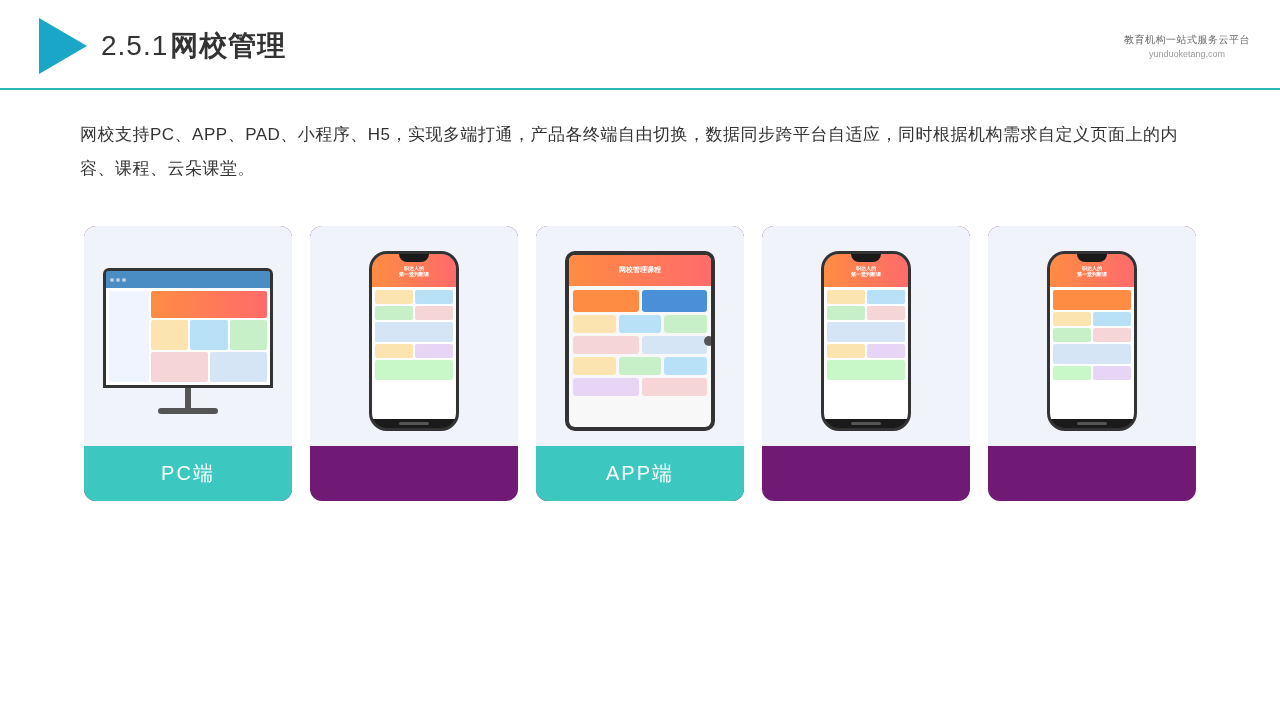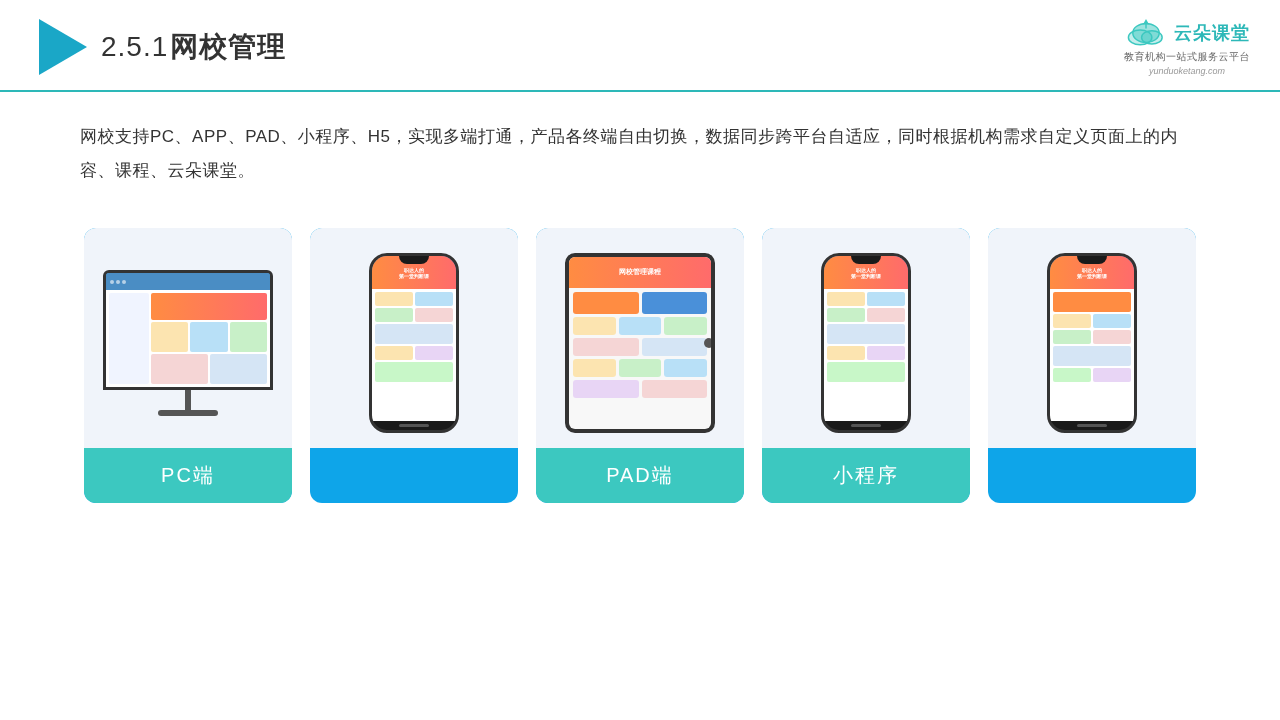--- a/index.html
+++ b/index.html
@@ -67,42 +67,41 @@
     }
     .cloud-subtitle {
       font-size: 10px;
       color: #666;
       text-align: center;
       letter-spacing: 0.5px;
     }
     .cloud-url {
       font-size: 9px;
       color: #999;
-      font-style: italic;
     }
 
     
     .description {
       padding: 28px 80px 10px 80px;
       font-size: 17px;
       color: #333;
       line-height: 2;
       letter-spacing: 0.5px;
     }
 
     
     .cards-container {
       display: flex;
       gap: 18px;
       padding: 30px 60px 0 60px;
       justify-content: center;
     }
 
     .card {
-      background: #0ea5e9;
+      background: #701a75;
       border-radius: 12px;
       width: 208px;
       display: flex;
       flex-direction: column;
       align-items: center;
       overflow: hidden;
       flex-shrink: 0;
     }
 
     .card-image-area {
@@ -312,33 +311,20 @@
 <body>
 
 <div class="header">
   <div class="header-left">
     <div class="logo-triangle"></div>
     <h1 class="header-title">
       <span class="num">2.5.1</span><span>网校管理</span>
     </h1>
   </div>
   <div class="header-right">
-    <div class="cloud-logo">
-      <svg class="cloud-icon" viewBox="0 0 60 40" xmlns="http://www.w3.org/2000/svg">
-        <ellipse cx="22" cy="26" rx="16" ry="10" fill="#3cc8c0" opacity="0.3"></ellipse>
-        <ellipse cx="38" cy="26" rx="14" ry="9" fill="#3cc8c0" opacity="0.3"></ellipse>
-        <ellipse cx="30" cy="20" rx="18" ry="13" fill="#3cc8c0" opacity="0.5"></ellipse>
-        <ellipse cx="22" cy="26" rx="16" ry="10" fill="none" stroke="#3cc8c0" stroke-width="2"></ellipse>
-        <ellipse cx="38" cy="26" rx="14" ry="9" fill="none" stroke="#3cc8c0" stroke-width="2"></ellipse>
-        <ellipse cx="30" cy="20" rx="18" ry="13" fill="none" stroke="#3cc8c0" stroke-width="2"></ellipse>
-        <line x1="30" y1="14" x2="30" y2="4" stroke="#3cc8c0" stroke-width="2"></line>
-        <polygon points="26,8 30,1 34,8" fill="#3cc8c0"></polygon>
-      </svg>
-      <span class="cloud-text">云朵课堂</span>
-    </div>
     <div class="cloud-subtitle">教育机构一站式服务云平台</div>
     <div class="cloud-url">yunduoketang.com</div>
   </div>
 </div>
 
 <div class="description">
   <p>网校支持PC、APP、PAD、小程序、H5，实现多端打通，产品各终端自由切换，数据同步跨平台自适应，同时根据机构需求自定义页面上的内容、课程、云朵课堂。</p>
 </div>
 
 <div class="cards-container">
@@ -439,21 +425,21 @@
             </div>
             <div class="tablet-row">
               <div class="tablet-block" style="background:#e8d5f5;"></div>
               <div class="tablet-block" style="background:#f5d5d5;"></div>
             </div>
           </div>
         </div>
         <div class="tablet-home-button"></div>
       </div>
     </div>
-    <div class="card-label">PAD端</div>
+    <div class="card-label">APP端</div>
   </div>
 
   <div class="card">
     <div class="card-image-area">
       <div class="phone-mockup">
         <div class="phone-notch"></div>
         <div class="phone-screen">
           <div class="phone-screen-header">
             <div class="phone-screen-header-text">职达人的<br>第一堂判断课</div>
           </div>
@@ -474,21 +460,20 @@
               <div class="phone-content-block" style="background:#e8d5f5;"></div>
             </div>
             <div class="phone-content-row">
               <div class="phone-content-block" style="background:#c8f7c8; height:20px;"></div>
             </div>
           </div>
         </div>
         <div class="phone-home-bar"></div>
       </div>
     </div>
-    <div class="card-label">小程序</div>
   </div>
 
   <div class="card">
     <div class="card-image-area">
       <div class="phone-mockup">
         <div class="phone-notch"></div>
         <div class="phone-screen">
           <div class="phone-screen-header">
             <div class="phone-screen-header-text">职达人的<br>第一堂判断课</div>
           </div>

